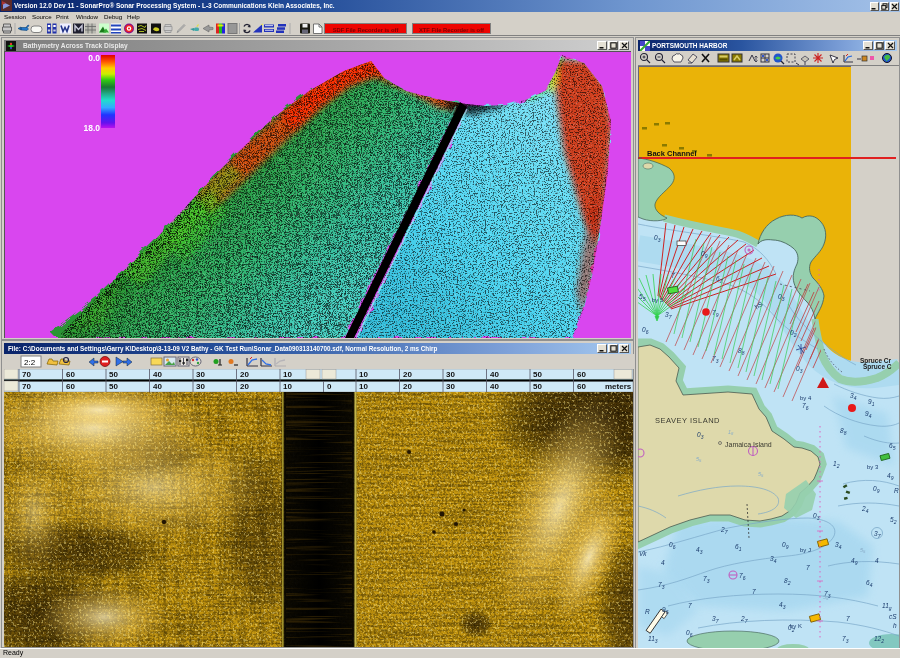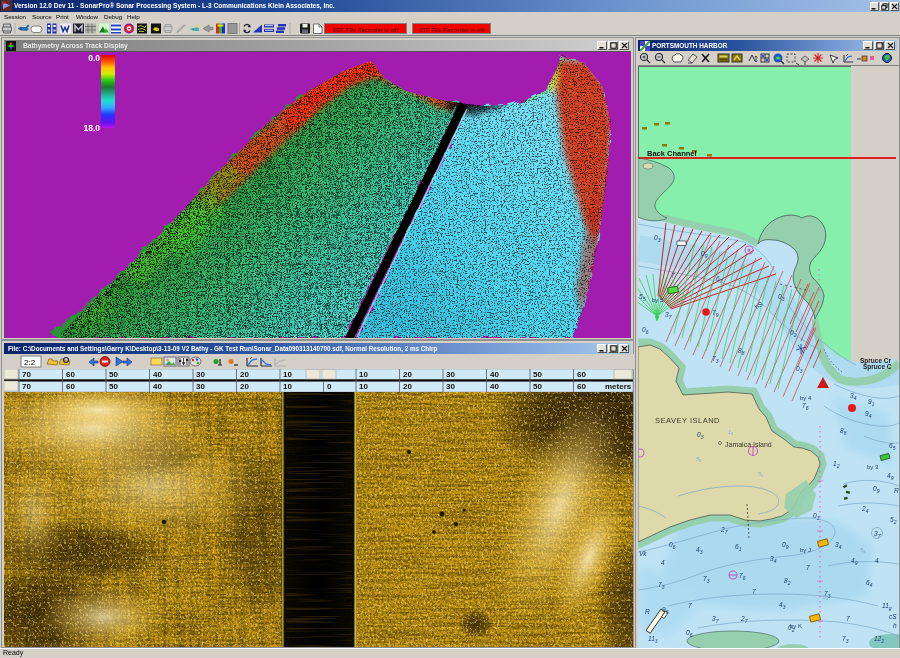--- a/index.html
+++ b/index.html
@@ -203,21 +203,21 @@
             <rect x="0.8" y="0.8" width="5.4" height="5.4" fill="none" stroke="#111" stroke-width="1.1"></rect>
           </svg>
         </div>
         <div class="wbtn" style="width:10px;height:9px;">
           <svg width="7" height="7" viewBox="0 0 7 7">
             <path d="M1 1 L6 6 M6 1 L1 6" stroke="#111" stroke-width="1.2"></path>
           </svg>
         </div>
       </div>
   </div>
-  <div class="abs" id="bathclient" style="left:1px; top:12px; width:627px; height:287px; background:#a21caf; box-shadow:inset 1px 1px 0 #555;">
+  <div class="abs" id="bathclient" style="left:1px; top:12px; width:627px; height:287px; background:#d946ef; box-shadow:inset 1px 1px 0 #555;">
     <svg width="627" height="287" style="position:absolute;left:0;top:0;">
       <defs>
         <linearGradient id="scaleg" x1="0" y1="0" x2="0" y2="1">
           <stop offset="0" stop-color="#e00000"></stop>
             <stop offset="0.09" stop-color="#ff5500"></stop>
           <stop offset="0.18" stop-color="#ffcc00"></stop>
             <stop offset="0.26" stop-color="#ccee00"></stop>
           <stop offset="0.34" stop-color="#33cc11"></stop>
             <stop offset="0.44" stop-color="#1a7733"></stop>
           <stop offset="0.53" stop-color="#22aa88"></stop>
@@ -378,21 +378,21 @@
       <g transform="translate(247,2)">
           <path d="M1 10 L1 2 M1 10 L12 10" stroke="#334" stroke-width="1.2"></path>
           <path d="M2 4 L6 8 L11 9" stroke="#3070e8" stroke-width="1.3" fill="none"></path>
         </g>
       <g transform="translate(261,2)" opacity="0.5">
           <path d="M1 10 L1 2 M1 10 L12 10" stroke="#889" stroke-width="1.2"></path>
           <path d="M2 8 L6 5 L11 4" stroke="#99a" stroke-width="1.3" fill="none"></path>
         </g>
     </svg>
   </div>
-  <div class="abs" id="ruler" style="left:1px; top:27px; width:629px; height:23px; background:#a16207;">
+  <div class="abs" id="ruler" style="left:1px; top:27px; width:629px; height:23px; background:#5eead4;">
     <svg width="629" height="23">
       <rect x="0" y="0" width="629" height="10.5" fill="#cfe9f7" stroke="#888" stroke-width="0.5"></rect>
       <rect x="0" y="12" width="629" height="11" fill="#cfe9f7" stroke="#888" stroke-width="0.5"></rect>
       <rect x="0" y="10.5" width="629" height="2" fill="#000"></rect>
       <rect x="0" y="0" width="14" height="10" fill="#ece9d8" stroke="#999" stroke-width="0.5"></rect>
       <rect x="0" y="12" width="14" height="10" fill="#ece9d8" stroke="#999" stroke-width="0.5"></rect>
       <rect x="302" y="0.5" width="14" height="9.5" fill="#ece9d8" stroke="#999" stroke-width="0.5"></rect>
       <rect x="318" y="0.5" width="14" height="9.5" fill="#ece9d8" stroke="#999" stroke-width="0.5"></rect>
       <rect x="610" y="0.5" width="18" height="9.5" fill="#ece9d8" stroke="#999" stroke-width="0.5"></rect>
       <g stroke="#556" stroke-width="0.8">
@@ -616,21 +616,21 @@
           <path d="M0 5 L4 5" stroke="#334" stroke-width="1"></path>
           <rect x="5" y="2" width="5" height="5" fill="#cc8822" stroke="#333" stroke-width="0.7"></rect>
         </g>
       <rect x="232" y="5" width="4" height="4" fill="#ee55aa"></rect>
       <g transform="translate(244,2)">
           <circle cx="5" cy="5" r="4.5" fill="#2255cc" stroke="#112"></circle>
           <path d="M2 4 Q4 1 7 2 Q9 4 7 6 Q4 8 5 9" fill="#44bb44"></path>
         </g>
     </svg>
   </div>
-  <div class="abs" id="chartclient" style="left:1px; top:27px; width:213px; height:582px; background:#86efac; box-shadow:inset 1px 1px 0 #667;">
+  <div class="abs" id="chartclient" style="left:1px; top:27px; width:213px; height:582px; background:#eab308; box-shadow:inset 1px 1px 0 #667;">
     <svg width="261" height="582" style="position:absolute;left:0;top:0;">
       <defs>
         <filter id="cblur">
             <feGaussianBlur stdDeviation="4"></feGaussianBlur>
           </filter>
         <clipPath id="wclip">
             <path d="M 0,148 C 30,156 60,161 88,165 C 100,167 112,172 120,178 C 122,168 128,158 138,153 C 147,148 158,148 164,152 C 171,148 178,150 183,156 C 188,162 189,170 186,178 C 183,186 177,190 173,196 C 170,202 172,208 175,212 C 180,217 185,223 186,230 C 185,240 180,246 177,253 C 178,264 181,275 184,289 C 188,299 194,307 202,313 C 212,317 226,316 239,312 C 249,308 256,302 261,297 L 261,582 L 0,582 Z"></path>
           </clipPath>
       </defs>
 

